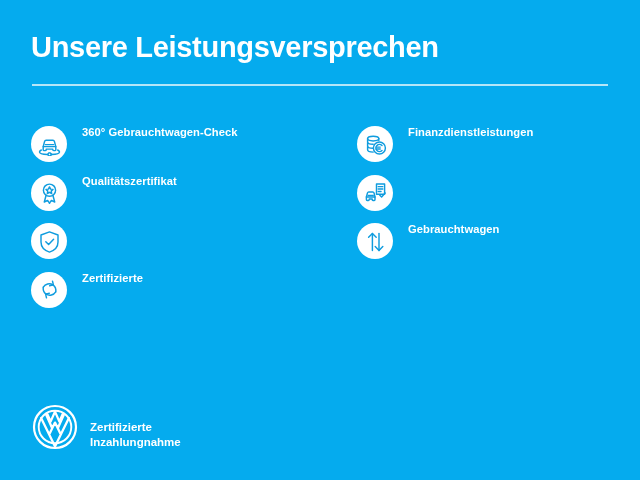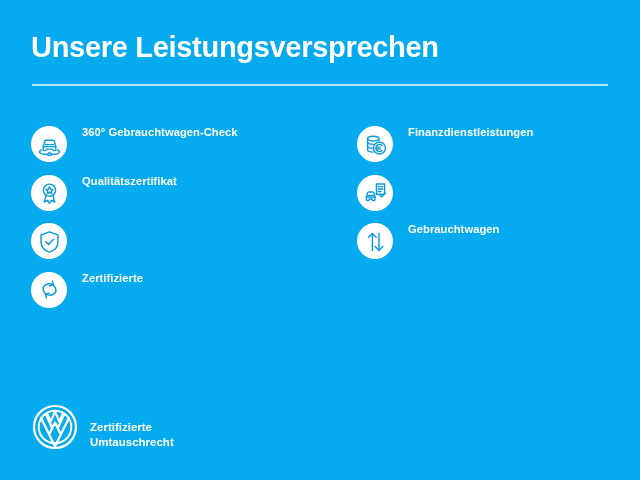--- a/index.html
+++ b/index.html
@@ -218,17 +218,17 @@
         <circle cx="23" cy="23" r="16.3" fill="none" stroke="#ffffff" stroke-width="1.9"></circle>
         <path d="M23 7.6 L27.4 17.6 L30.6 10.2 M23 7.6 L18.6 17.6 L15.4 10.2
                  M14.2 10.8 L20.2 24.3 L23 18.6 L25.8 24.3 L31.8 10.8
                  M20.2 24.3 L17.2 30.6 L9.1 14.0
                  M25.8 24.3 L28.8 30.6 L36.9 14.0
                  M17.2 30.6 L23 42.6 L28.8 30.6" fill="none" stroke="#ffffff" stroke-width="2.3" stroke-linejoin="round" stroke-linecap="round"></path>
       </svg>
     </div>
     <div id="brand-text">
       <div>Zertifizierte</div>
-      <div>Umtauschrecht</div>
+      <div>Inzahlungnahme</div>
     </div>
   </div>
 
 </div>
 
 </body></html>

